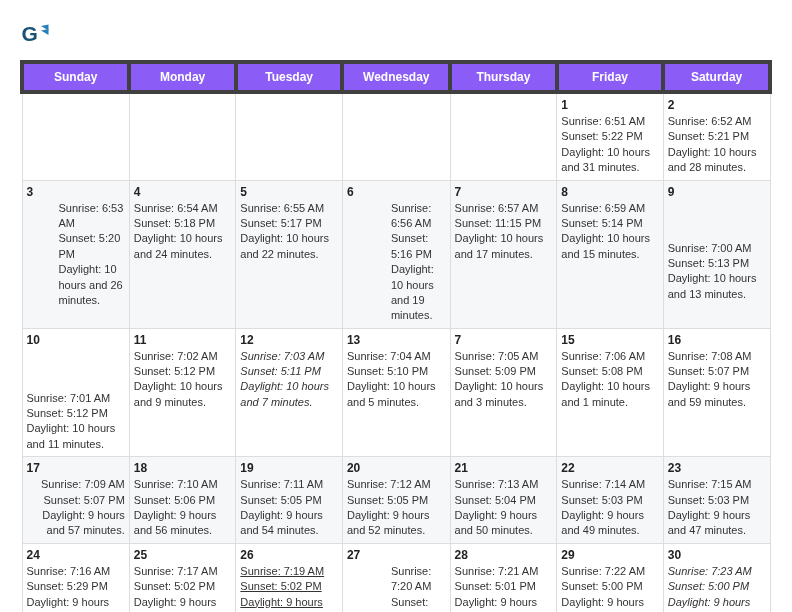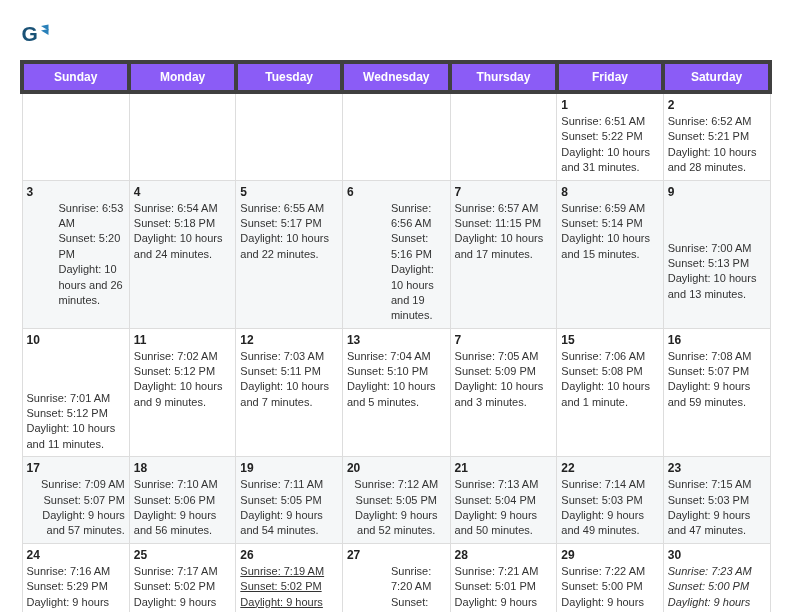--- a/index.html
+++ b/index.html
@@ -188,21 +188,21 @@
 Daylight: 10 hours and 11 minutes.</div>
         </td>
         <td>
           <span class="day-number">11</span>
           <div class="day-info" style="white-space: pre-line;">Sunrise: 7:02 AM
 Sunset: 5:12 PM
 Daylight: 10 hours and 9 minutes.</div>
         </td>
         <td>
           <span class="day-number">12</span>
-          <div class="day-info" style="white-space: pre-line;">Sunrise: 7:03 AM
+          <div class="day-info" style="white-space: pre-line; font-style: italic;">Sunrise: 7:03 AM
 Sunset: 5:11 PM
 Daylight: 10 hours and 7 minutes.</div>
         </td>
         <td>
           <span class="day-number">13</span>
           <div class="day-info" style="white-space: pre-line;">Sunrise: 7:04 AM
 Sunset: 5:10 PM
 Daylight: 10 hours and 5 minutes.</div>
         </td>
         <td>
@@ -238,21 +238,21 @@
 Daylight: 9 hours and 56 minutes.</div>
         </td>
         <td>
           <span class="day-number">19</span>
           <div class="day-info" style="white-space: pre-line;">Sunrise: 7:11 AM
 Sunset: 5:05 PM
 Daylight: 9 hours and 54 minutes.</div>
         </td>
         <td>
           <span class="day-number">20</span>
-          <div class="day-info" style="white-space: pre-line; text-align: center;">Sunrise: 7:12 AM
+          <div class="day-info" style="white-space: pre-line;">Sunrise: 7:12 AM
 Sunset: 5:05 PM
 Daylight: 9 hours and 52 minutes.</div>
         </td>
         <td>
           <span class="day-number">21</span>
           <div class="day-info" style="white-space: pre-line;">Sunrise: 7:13 AM
 Sunset: 5:04 PM
 Daylight: 9 hours and 50 minutes.</div>
         </td>
         <td>

